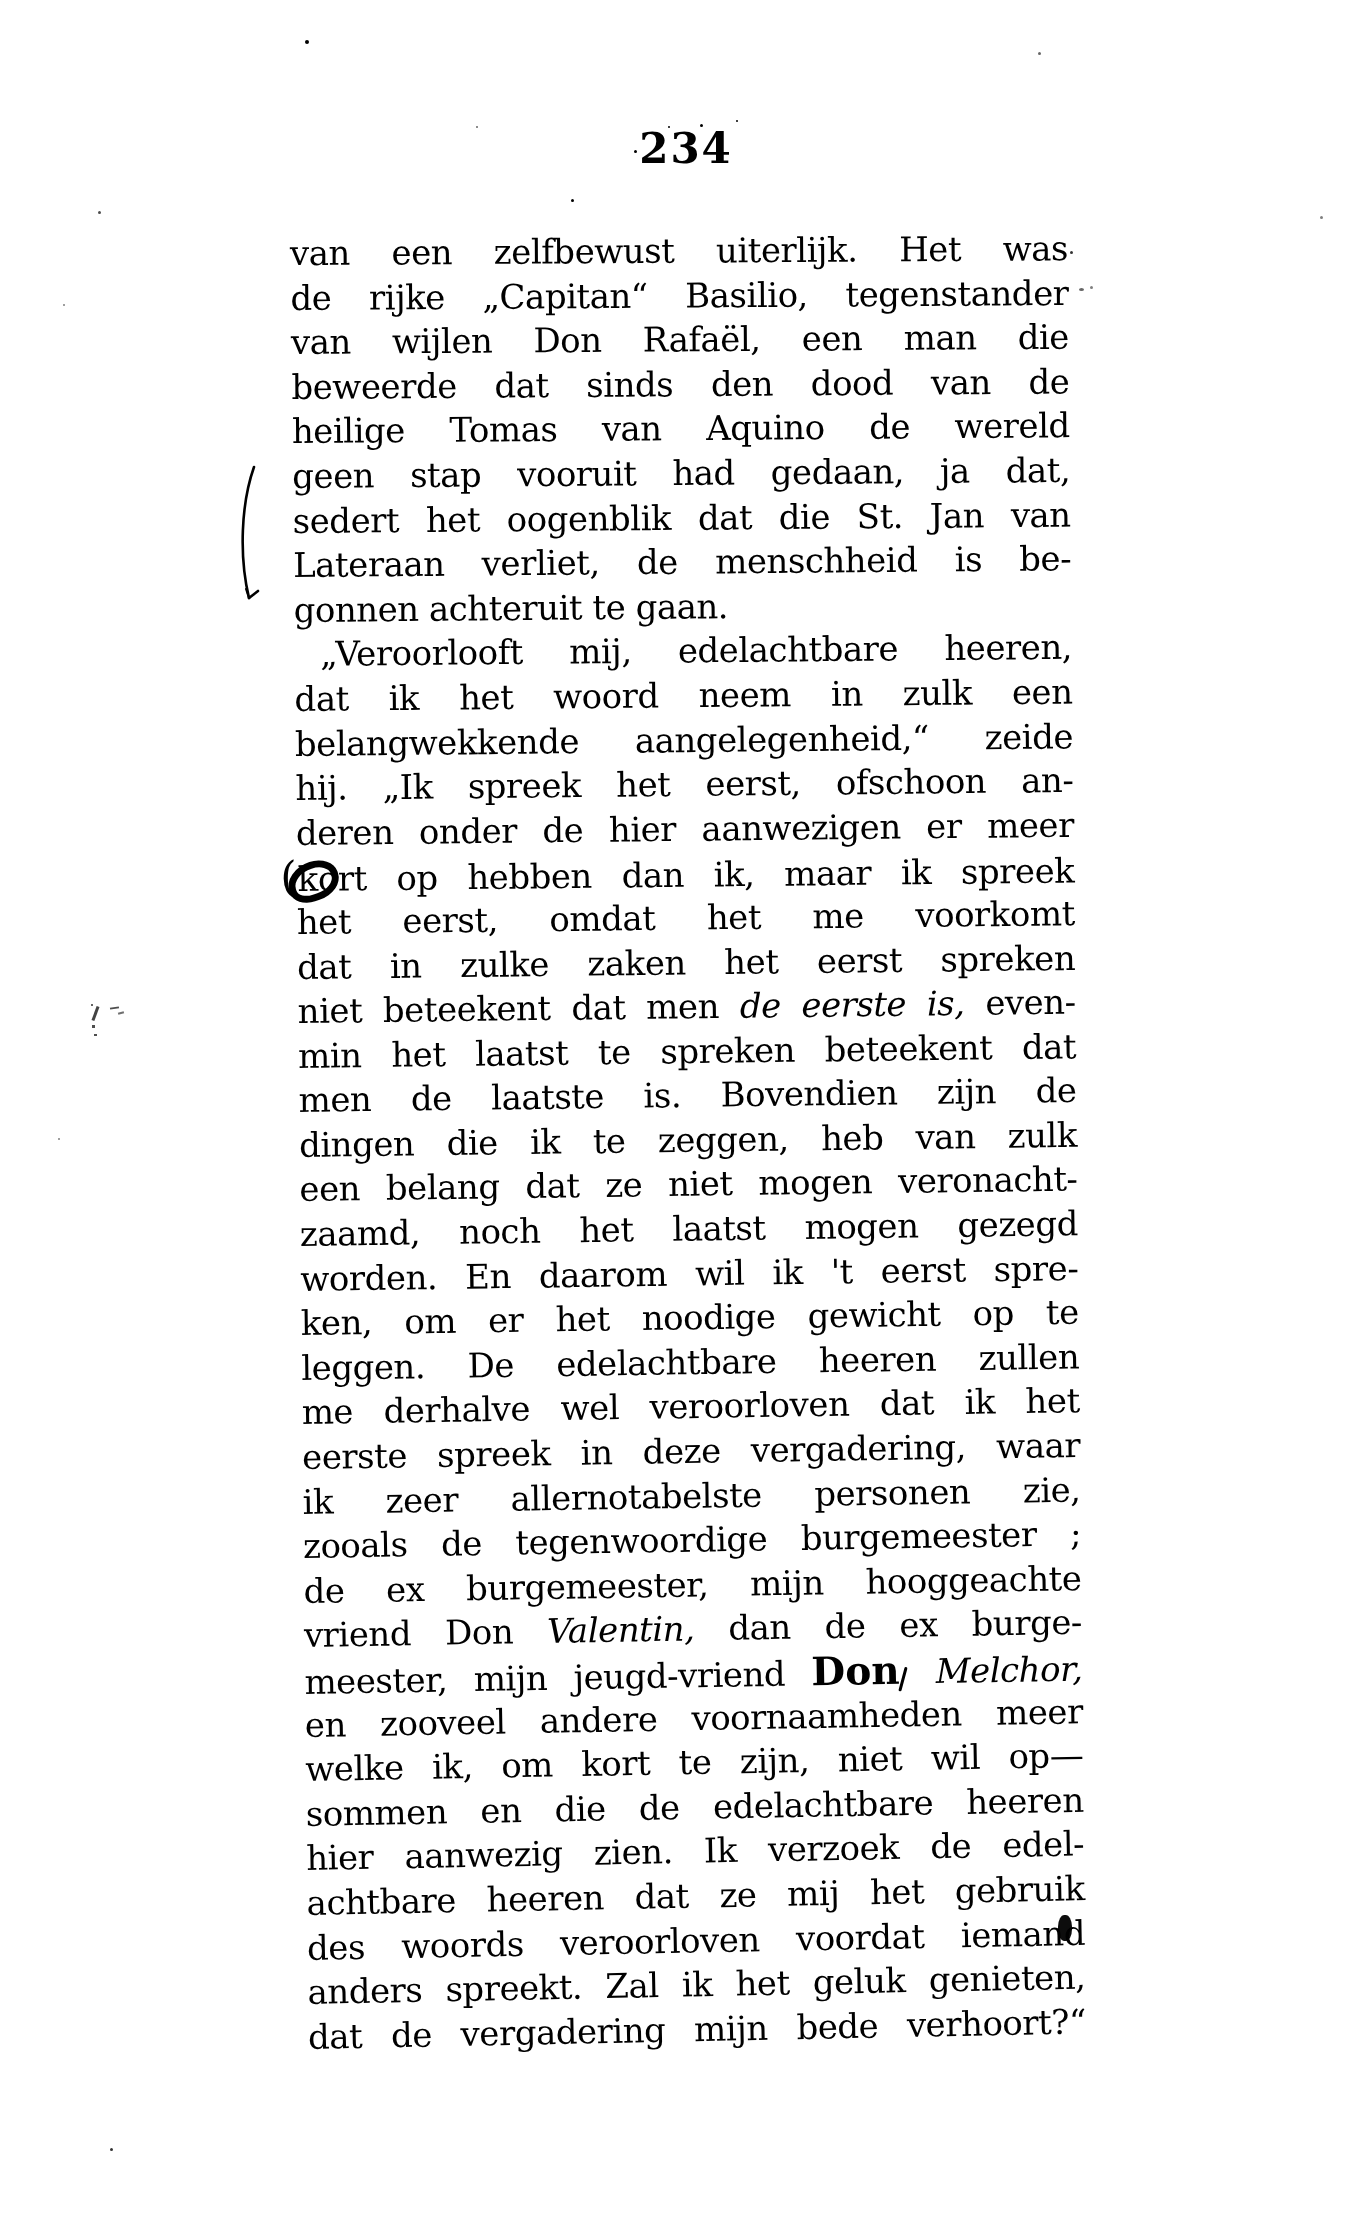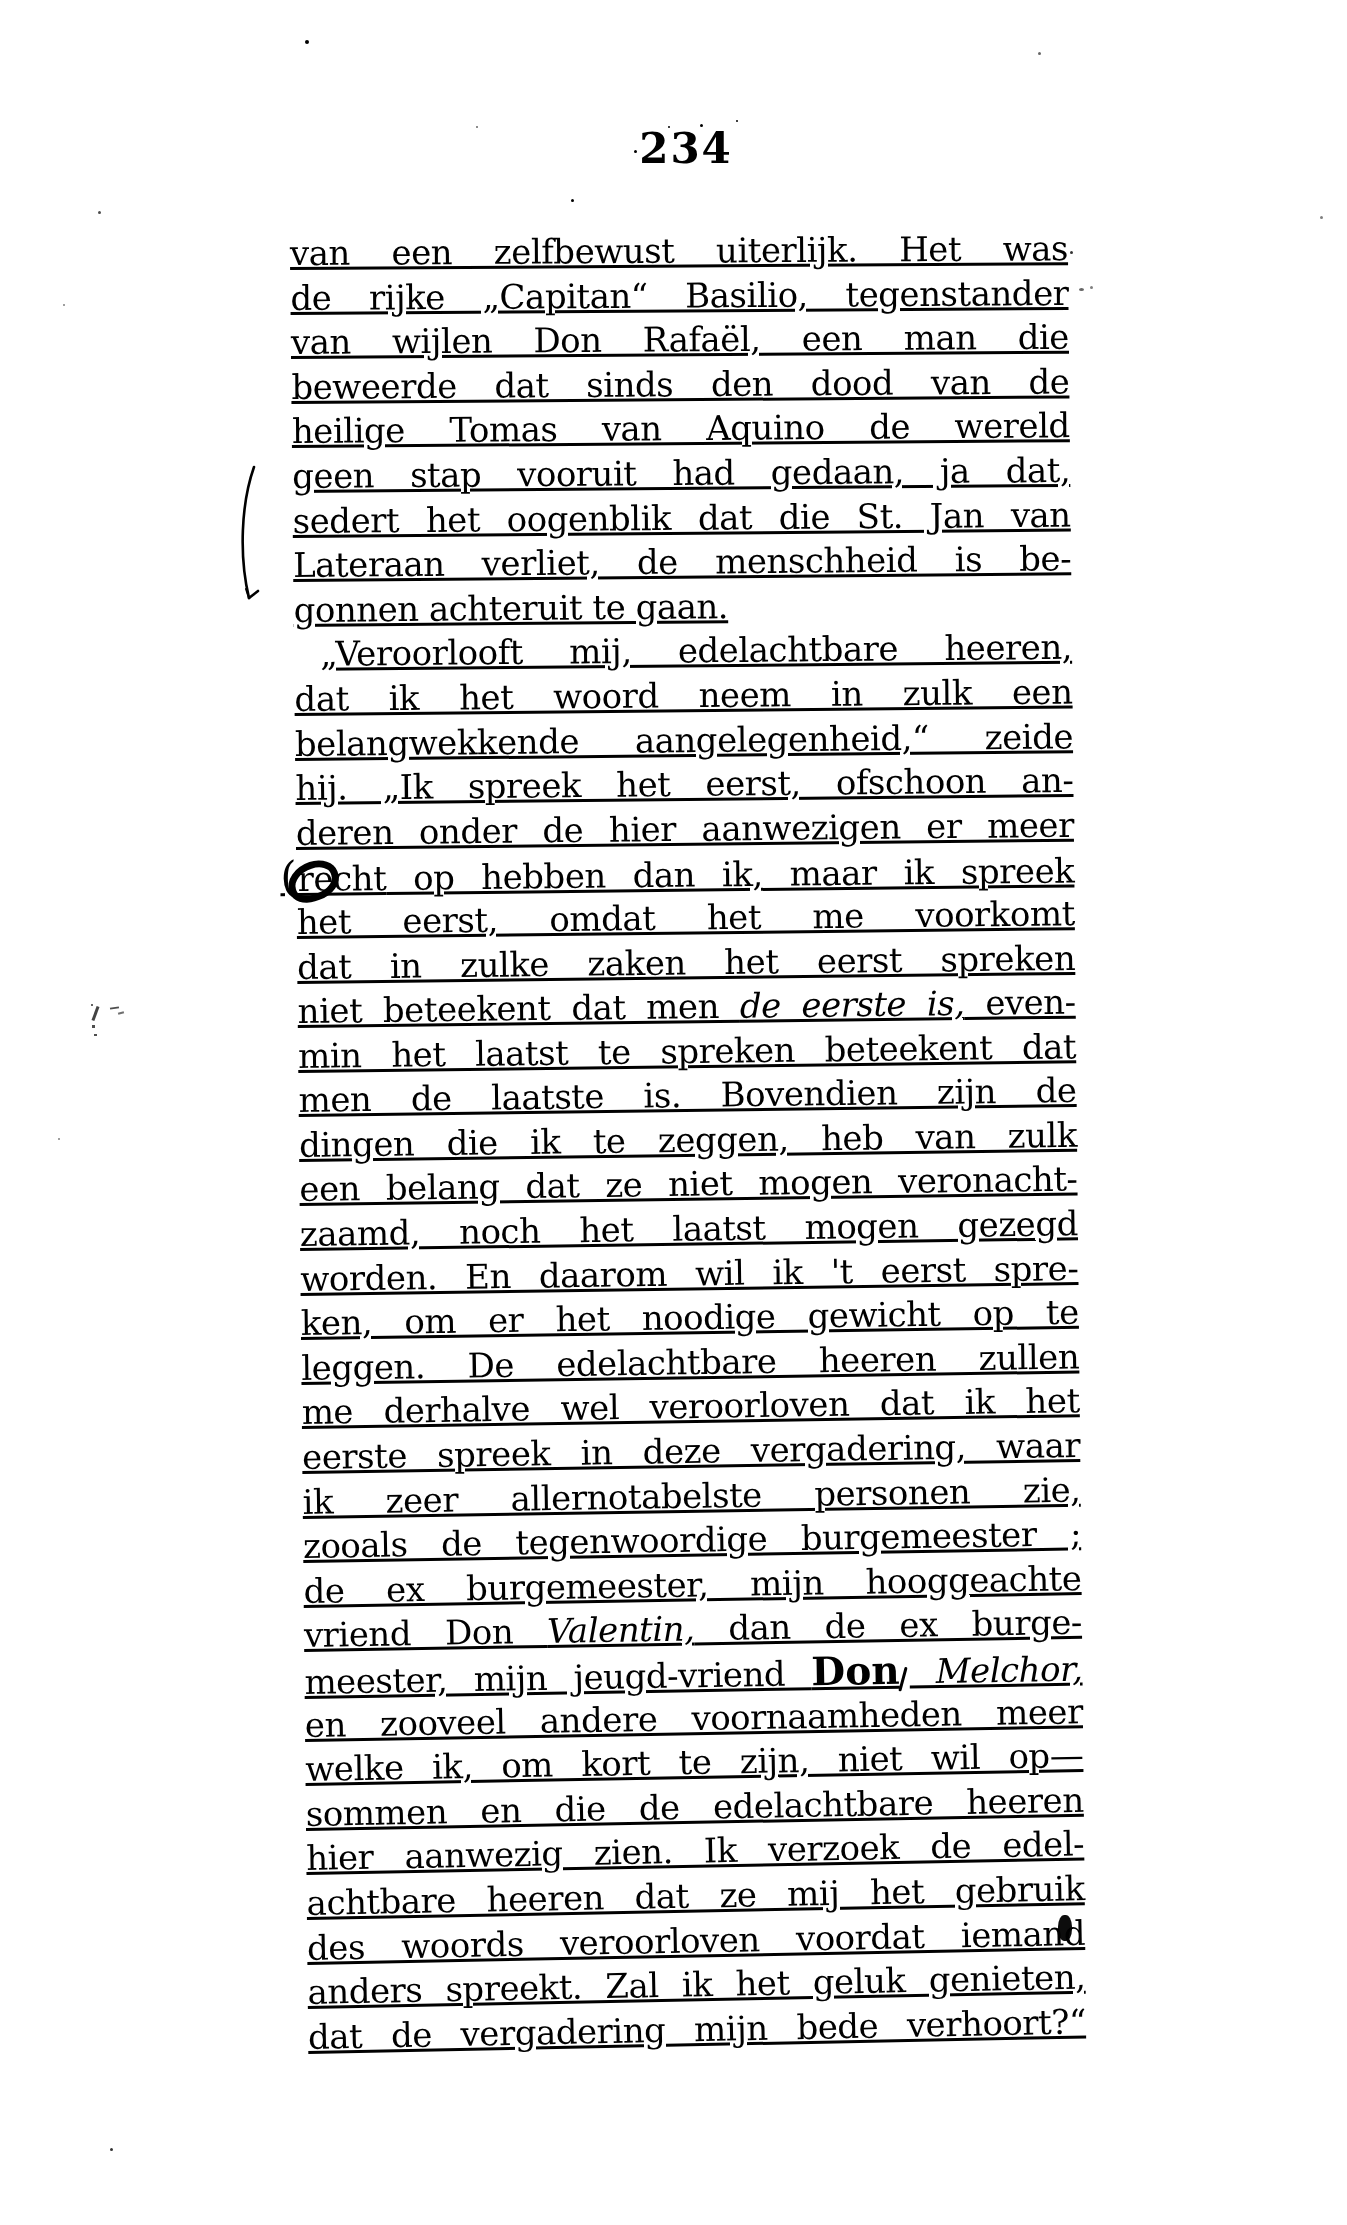--- a/index.html
+++ b/index.html
@@ -12,21 +12,21 @@
     position:absolute;left:0;top:0;width:1347px;height:2225px;
     background:#fff;color:#000;
     font-family:"DejaVu Serif","Liberation Serif",serif;
   }
   .page-number{
     position:absolute;top:128px;left:616px;width:140px;
     text-align:center;font-size:42px;font-weight:bold;
     letter-spacing:2px;line-height:42px;
   }
   .text-block{
-    position:absolute;left:290px;top:231px;width:778px;text-decoration:underline;
+    position:absolute;left:290px;top:231px;width:778px;
   }
   .line{
     height:44.6px;line-height:44.6px;font-size:34px;
     text-align:justify;text-align-last:justify;text-justify:inter-word;
     letter-spacing:-0.5px;
     transform-origin:0 50%;
     white-space:normal;
   }
   .line.nojust{text-align:left;text-align-last:left;}
   .line.indent{padding-left:26px;}
@@ -79,21 +79,21 @@
       <div class="line" style="transform: translateX(1.8px) rotate(-0.43deg);"><span>heilige Tomas van Aquino de wereld</span></div>
       <div class="line" style="transform: translateX(2.25px) rotate(-0.45deg);"><span>geen stap vooruit had gedaan, ja dat,</span></div>
       <div class="line" style="transform: translateX(2.7px) rotate(-0.47deg);"><span>sedert het oogenblik dat die St. Jan van</span></div>
       <div class="line" style="transform: translateX(3.15px) rotate(-0.49deg);"><span>Lateraan verliet, de menschheid is be-</span></div>
       <div class="line nojust" style="transform: translateX(3.6px) rotate(-0.51deg);"><span>gonnen achteruit te gaan.</span></div>
       <div class="line indent" style="transform: translateX(4.05px) rotate(-0.53deg);"><span>„Veroorlooft mij, edelachtbare heeren,</span></div>
       <div class="line" style="transform: translateX(4.5px) rotate(-0.55deg);"><span>dat ik het woord neem in zulk een</span></div>
       <div class="line" style="transform: translateX(4.95px) rotate(-0.57deg);"><span>belangwekkende aangelegenheid,“ zeide</span></div>
       <div class="line" style="transform: translateX(5.4px) rotate(-0.59deg);"><span>hij. „Ik spreek het eerst, ofschoon an-</span></div>
       <div class="line" style="transform: translateX(5.85px) rotate(-0.61deg);"><span>deren onder de hier aanwezigen er meer</span></div>
-      <div class="line" style="transform: translateX(6.3px) rotate(-0.63deg);"><span class="hand-paren">(</span><span class="blot">recht</span><span> op hebben dan ik, maar ik spreek</span></div>
+      <div class="line" style="transform: translateX(6.3px) rotate(-0.63deg);"><span class="hand-paren">(</span><span class="blot">kort</span><span> op hebben dan ik, maar ik spreek</span></div>
       <div class="line" style="transform: translateX(6.75px) rotate(-0.65deg);"><span>het eerst, omdat het me voorkomt</span></div>
       <div class="line" style="transform: translateX(7.2px) rotate(-0.67deg);"><span>dat in zulke zaken het eerst spreken</span></div>
       <div class="line" style="transform: translateX(7.65px) rotate(-0.69deg);"><span>niet beteekent dat men </span><span class="it">de eerste is,</span><span> even-</span></div>
       <div class="line" style="transform: translateX(8.1px) rotate(-0.71deg);"><span>min het laatst te spreken beteekent dat</span></div>
       <div class="line" style="transform: translateX(8.55px) rotate(-0.73deg);"><span>men de laatste is. Bovendien zijn de</span></div>
       <div class="line" style="transform: translateX(9px) rotate(-0.75deg);"><span>dingen die ik te zeggen, heb van zulk</span></div>
       <div class="line" style="transform: translateX(9.45px) rotate(-0.77deg);"><span>een belang dat ze niet mogen veronacht-</span></div>
       <div class="line" style="transform: translateX(9.9px) rotate(-0.79deg);"><span>zaamd, noch het laatst mogen gezegd</span></div>
       <div class="line" style="transform: translateX(10.35px) rotate(-0.81deg);"><span>worden. En daarom wil ik 't eerst spre-</span></div>
       <div class="line" style="transform: translateX(10.8px) rotate(-0.83deg);"><span>ken, om er het noodige gewicht op te</span></div>

